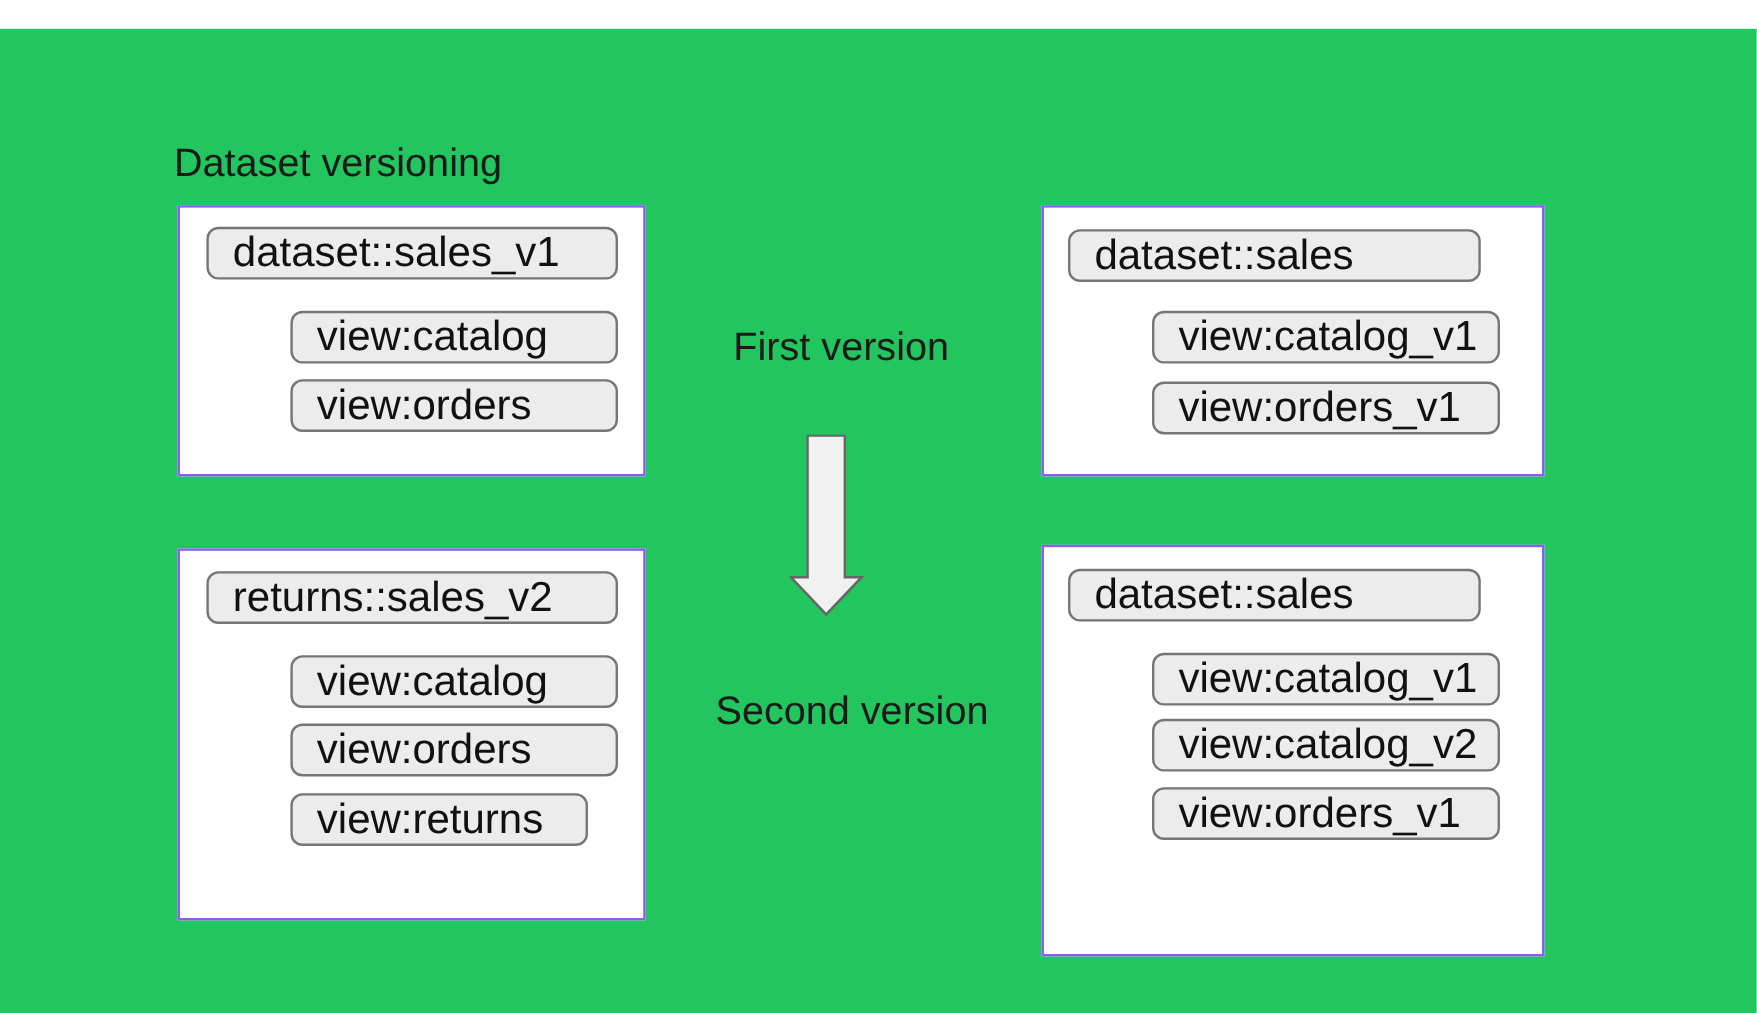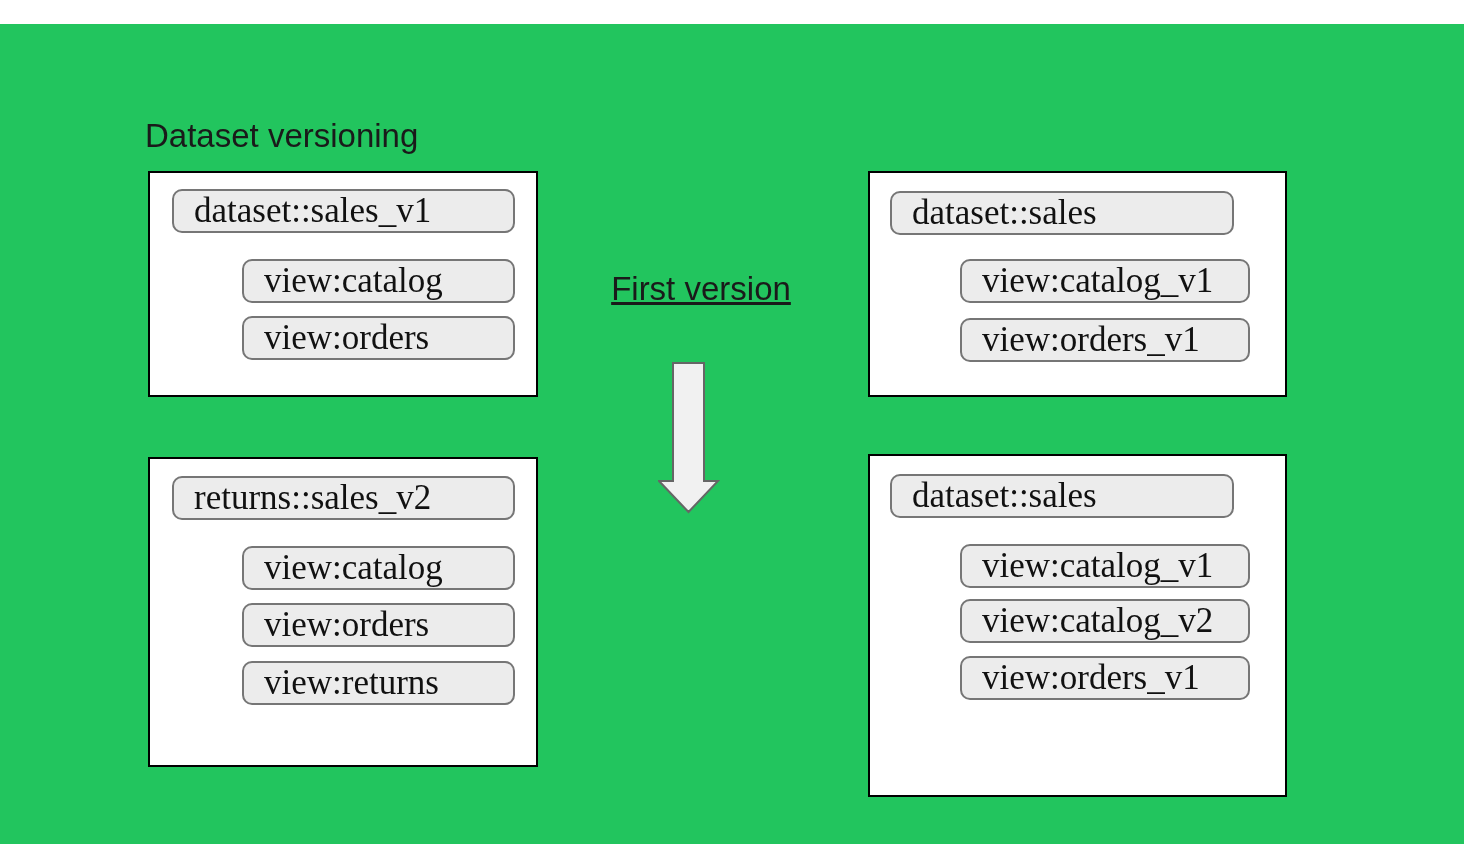--- a/index.html
+++ b/index.html
@@ -19,24 +19,23 @@
   }
   .col-title {
     position: absolute;
     font-size: 33px;
     line-height: 38px;
     color: #1a1a1a;
     white-space: nowrap;
   }
   .group-box {
     position: absolute;
-    border: 2px solid #000000;
+    border: 2px solid #8b5cf6;
     background: #ffffff;
     box-sizing: border-box;
-    font-family: Liberation Serif, serif;
   }
   .pill {
     position: absolute;
     height: 44px;
     box-sizing: border-box;
     background: #ececec;
     border: 2px solid #767676;
     border-radius: 10px;
     display: flex;
     align-items: center;
@@ -73,38 +72,39 @@
   <div class="group-box" style="left:148px; top:147px; width:390px; height:226px;">
     <div class="pill" style="left:22px; top:16px; width:343px;">dataset::sales_v1</div>
     <div class="pill" style="left:92px; top:86px; width:273px;">view:catalog</div>
     <div class="pill" style="left:92px; top:143px; width:273px;">view:orders</div>
   </div>
 
   <div class="group-box" style="left:148px; top:433px; width:390px; height:310px;">
     <div class="pill" style="left:22px; top:17px; width:343px;">returns::sales_v2</div>
     <div class="pill" style="left:92px; top:87px; width:273px;">view:catalog</div>
     <div class="pill" style="left:92px; top:144px; width:273px;">view:orders</div>
-    <div class="pill" style="left:92px; top:202px; width:273px;">view:returns</div>
+    <div class="pill" style="left:92px; top:202px; width:248px;">view:returns</div>
   </div>
 
   <div class="group-box" style="left:868px; top:147px; width:419px; height:226px;">
     <div class="pill" style="left:20px; top:18px; width:344px;">dataset::sales</div>
     <div class="pill" style="left:90px; top:86px; width:290px;">view:catalog_v1</div>
     <div class="pill" style="left:90px; top:145px; width:290px;">view:orders_v1</div>
   </div>
 
   <div class="group-box" style="left:868px; top:430px; width:419px; height:343px;">
     <div class="pill" style="left:20px; top:18px; width:344px;">dataset::sales</div>
     <div class="pill" style="left:90px; top:88px; width:290px;">view:catalog_v1</div>
     <div class="pill" style="left:90px; top:143px; width:290px;">view:catalog_v2</div>
     <div class="pill" style="left:90px; top:200px; width:290px;">view:orders_v1</div>
   </div>
 
-  <div class="center-label" style="left:561px; top:246px;text-decoration:underline;">First version</div>
+  <div class="center-label" style="left:561px; top:246px;">First version</div>
 
   <div class="arrow-wrap">
     <svg width="62" height="152" viewBox="0 0 62 152" xmlns="http://www.w3.org/2000/svg">
       <polygon points="15,1 46,1 46,119 60,119 30.5,150 1,119 15,119" fill="#f1f1f1" stroke="#666666" stroke-width="2" stroke-linejoin="miter"></polygon>
     </svg>
   </div>
 
+  <div class="center-label" style="left:570px; top:549px;">Second version</div>
 
 </div>
 
 </body></html>

